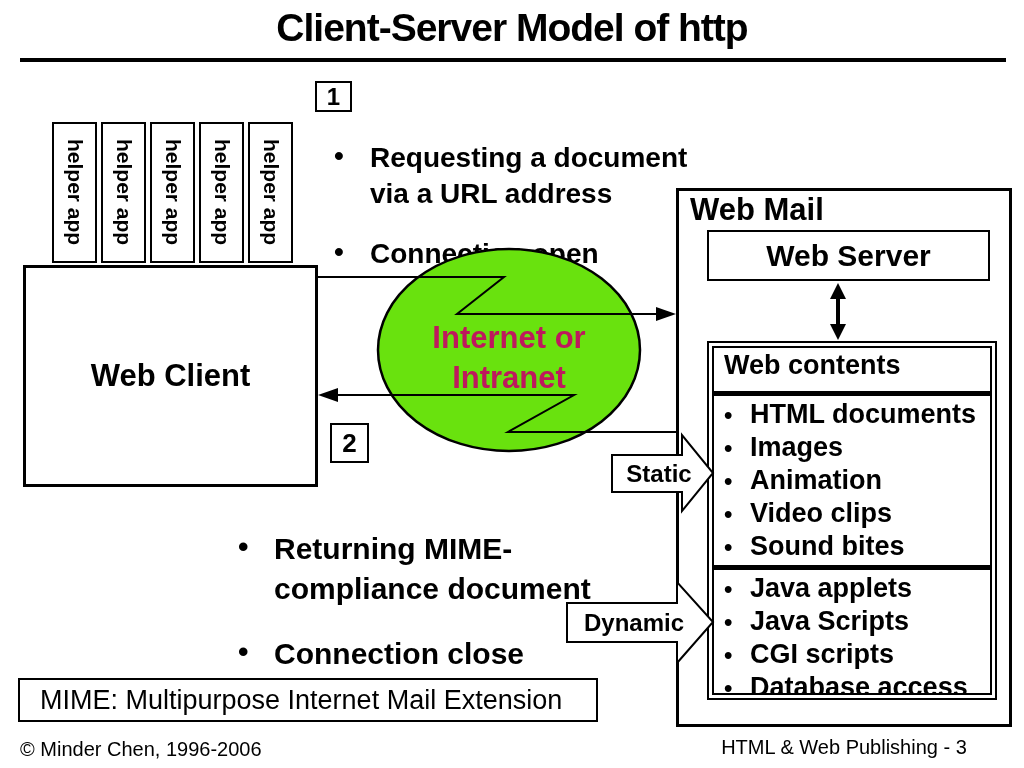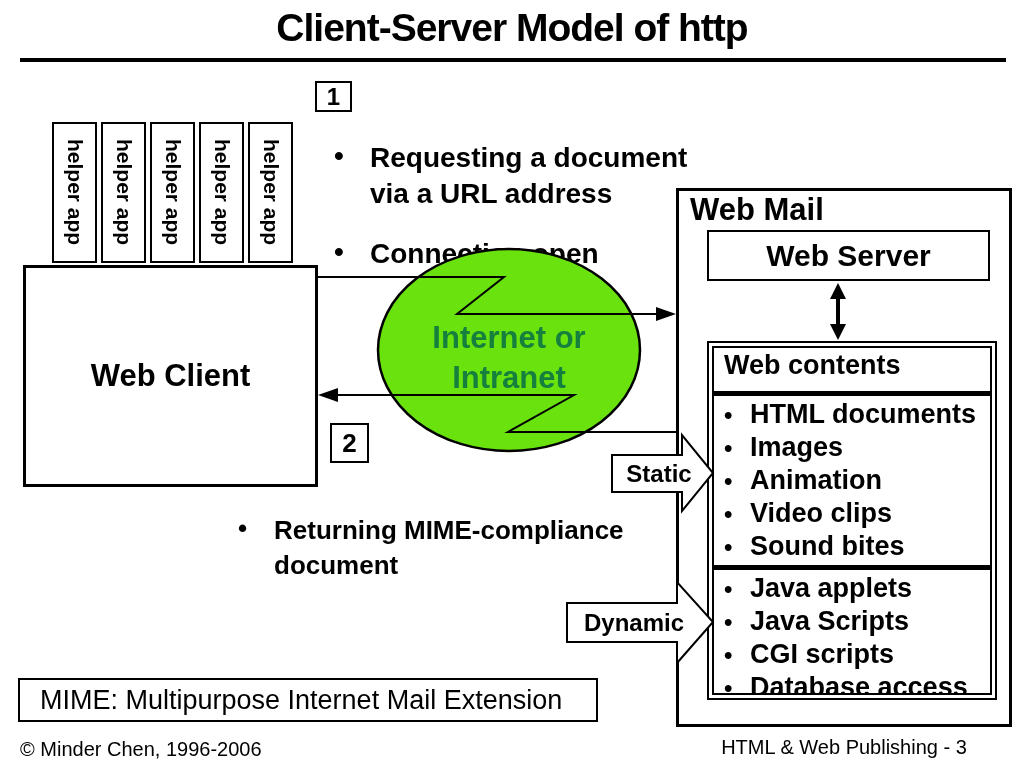--- a/index.html
+++ b/index.html
@@ -42,21 +42,21 @@
   .badge2 { top:423px; left:330px; width:39px; height:40px; font-size:26px; }
 
   
   ul.slide-bullets { list-style:none; }
   ul.slide-bullets li { position:relative; padding-left:42px;margin-top:25px; }
   ul.slide-bullets li::before {
     content:"\2022"; position:absolute; left:6px; top:-2px;
   }
   .bullets-step1 { top:115px; left:328px; width:372px; font-size:28px; font-weight:bold; line-height:1.27; }
   .bullets-step1 li { margin-bottom:3px; }
-  .bullets-step2 { top:488px; left:232px; width:408px; font-size:26px; font-weight:bold; line-height:1.33; }
+  .bullets-step2 { top:504px; left:232px; width:408px; font-size:30px; font-weight:bold; line-height:1.33; }
   .bullets-step2 li { margin-bottom:4px; }
 
   
   .web-site {
     top:188px; left:676px; width:336px; height:539px; border:3px solid #000; background:#fff;
   }
   .web-site-label { top:192px; left:690px; font-size:31px; font-weight:bold; z-index:2; }
   .web-server {
     top:230px; left:707px; width:283px; height:51px; border:2px solid #000; background:#fff;
     display:flex; align-items:center; justify-content:center;
@@ -78,21 +78,21 @@
     display:flex; align-items:center; padding-left:20px; font-size:27px;
   }
   .footer-left  { top:738px; left:20px;  font-size:20px; }
   .footer-right { top:736px; left:676px; width:336px; text-align:center; font-size:20px; }
 
   
   .overlay { top:0; left:0; width:1024px; height:768px; z-index:3; pointer-events:none; }
 
   .net-label {
     top:318px; left:379px; width:260px; text-align:center; z-index:4;
-    font-size:31px; font-weight:bold; line-height:1.28; color:#15803d;
+    font-size:31px; font-weight:bold; line-height:1.28; color:#be185d;
   }
   .arrow-label { z-index:4; font-weight:bold; font-size:24px; text-align:center;
     display:flex; align-items:center; justify-content:center;padding-left:24px; }
   .static-label  { top:455px; left:612px; width:70px;  height:37px; }
   .dynamic-label { top:603px; left:567px; width:110px; height:39px; }
 </style>
 </head>
 <body>
 
 <div class="slide">
@@ -125,20 +125,21 @@
   <div class="abs badge badge1">1</div>
   <div class="abs badge badge2">2</div>
 
   <ul class="abs slide-bullets bullets-step1">
     <li>Requesting a document via a URL address</li>
     <li>Connection open</li>
   </ul>
 
   <ul class="abs slide-bullets bullets-step2">
     <li>Returning MIME-compliance document</li>
+    <li>Connection close</li>
   </ul>
 
   <div class="abs web-site"></div>
   <div class="abs web-site-label">Web Mail</div>
 
   <div class="abs web-server">
     <span>Web Server</span>
   </div>
 
   <div class="abs web-contents-outer">

